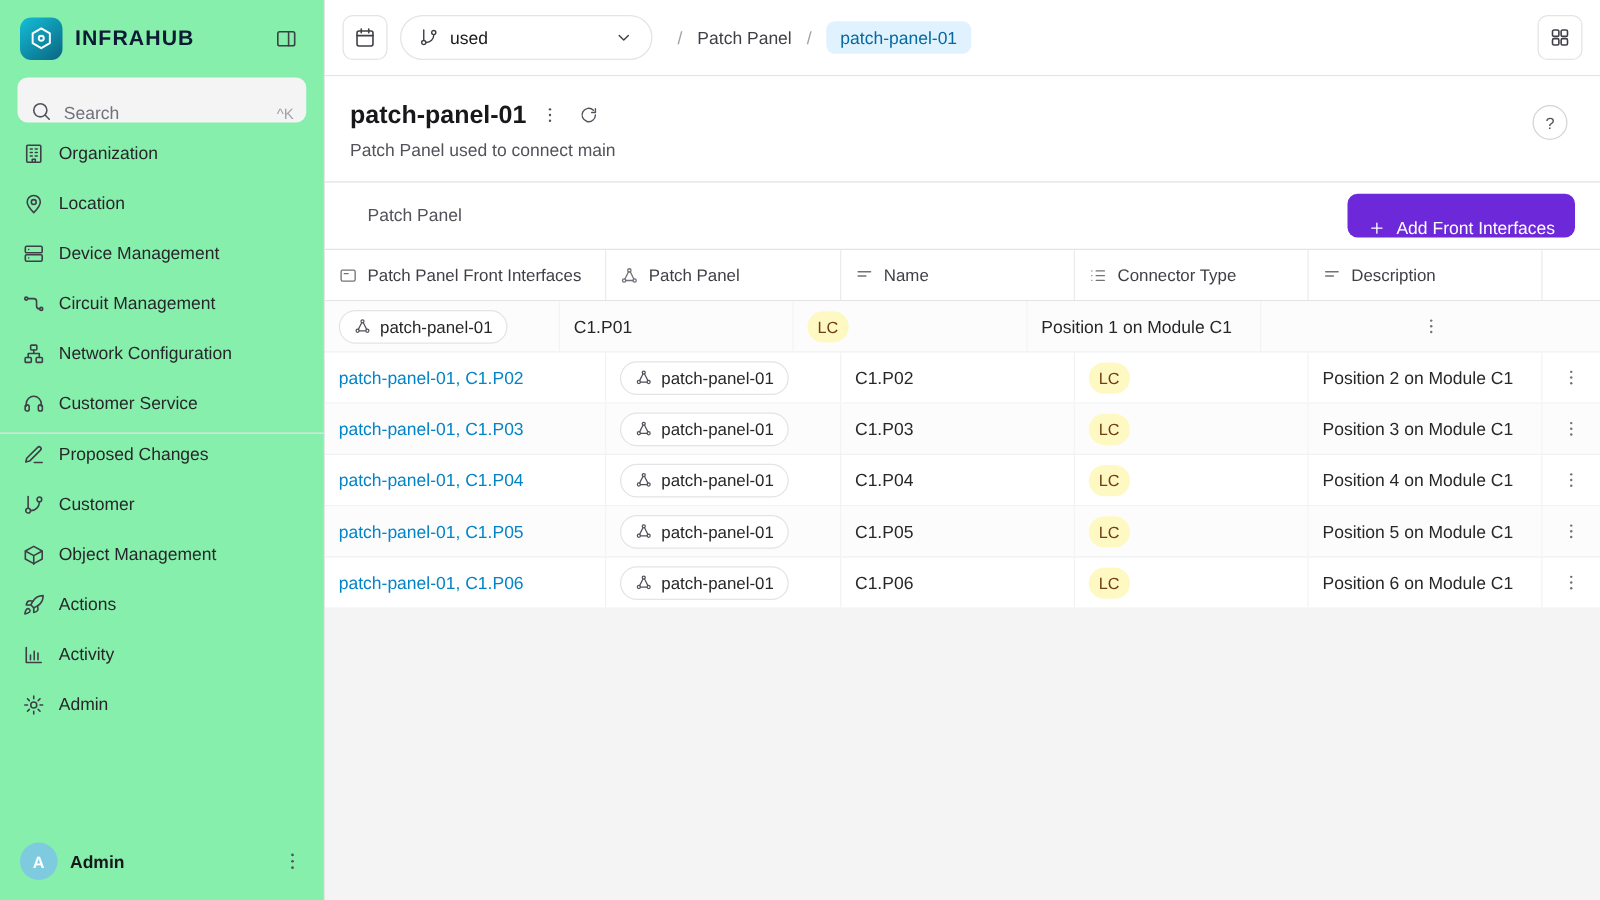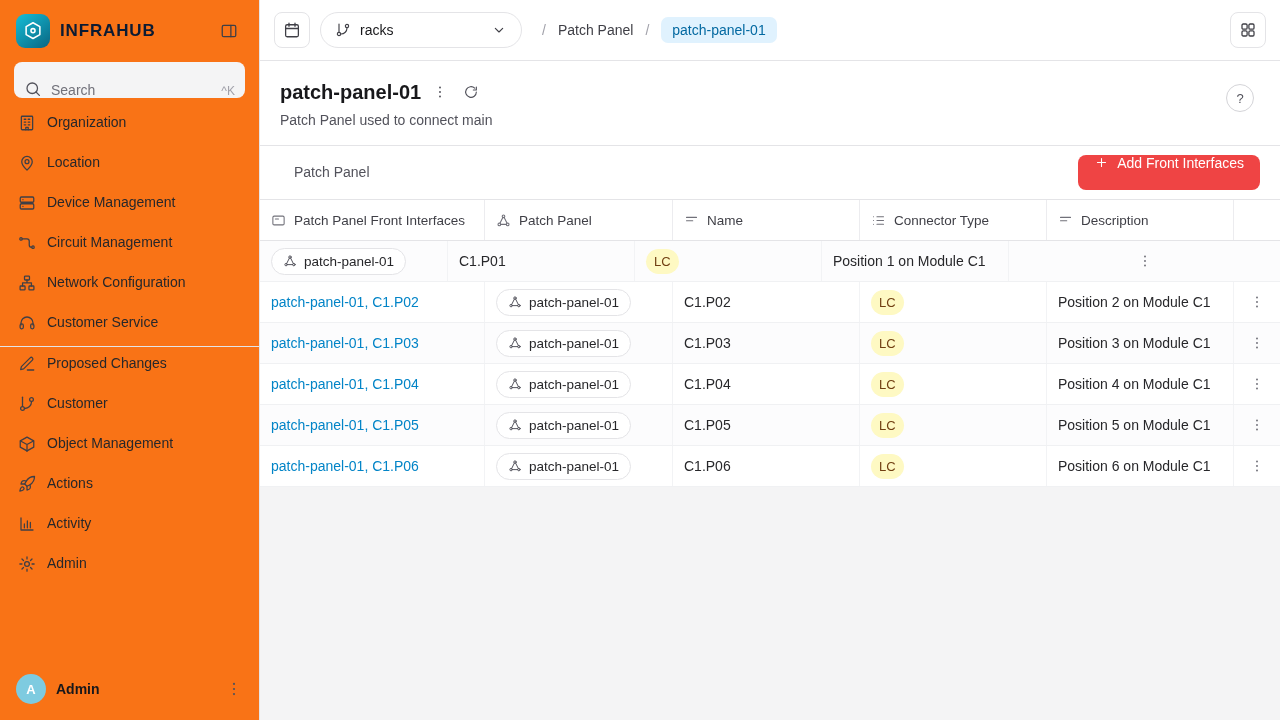--- a/index.html
+++ b/index.html
@@ -1,21 +1,21 @@
 <!DOCTYPE html>
 <html><head>
 <meta charset="utf-8">
 <style>
   *{margin:0;padding:0;box-sizing:border-box}
   html,body{width:1280px;height:720px;overflow:hidden;background:#fff;
     font-family:"Liberation Sans",sans-serif;color:#18181b;font-size:14px}
   .app{display:flex;width:1280px;height:720px}
 
   
-  .sidebar{width:260px;min-width:260px;background:#f97316;border-right:1px solid #e4e4e7;
+  .sidebar{width:260px;min-width:260px;background:#86efac;border-right:1px solid #e4e4e7;
     display:flex;flex-direction:column;padding:12px 0 6px}
   .logo-row{display:flex;align-items:center;gap:10px;padding:2px 16px 14px}
   .logo-mark{width:34px;height:34px;border-radius:9px;color:#fff;flex:none;
     background:linear-gradient(140deg,#13b5cf 10%,#0b6e8a 90%);display:flex;align-items:center;justify-content:center}
   .logo-mark .ic{width:22px;height:22px}
   .logo-text{font-size:17px;font-weight:800;letter-spacing:.05em;color:#0c1b33}
   .collapse-btn{margin-left:auto;width:28px;height:28px;border:none;background:transparent;color:#3f3f46;
     display:flex;align-items:center;justify-content:center;cursor:pointer;border-radius:6px}
   .search-box{margin:0 14px 16px;height:36px;background:#f4f4f5;border-radius:8px;display:flex;
     align-items:flex-end;gap:9px;padding:0 10px;color:#71717a;cursor:pointer}
@@ -62,21 +62,21 @@
   .help-btn{position:absolute;top:23px;right:26px;width:28px;height:28px;border-radius:50%;
     border:1px solid #d4d4d8;background:#fff;color:#52525b;font-size:13px;display:flex;
     align-items:center;justify-content:center;cursor:pointer}
 
   .tabs-row{background:#fff;border-bottom:1px solid #e4e4e7;display:flex;align-items:stretch;
     padding:0 16px;height:54px;flex:none}
   .tab{display:flex;align-items:center;gap:8px;padding:0 14px;margin:0 4px;color:#52525b;
     cursor:pointer;border-bottom:2px solid transparent;font-weight:500}
   .tab.active{color:#0284c7;border-bottom-color:#0ea5e9}
   .tab-badge{background:#e0f2fe;color:#0369a1;font-size:12px;padding:2px 8px;border-radius:10px;font-weight:600}
-  .add-btn{margin:9px 4px 9px auto;display:flex;align-items:flex-start;gap:8px;background:#ef4444;color:#fff;
+  .add-btn{margin:9px 4px 9px auto;display:flex;align-items:flex-end;gap:8px;background:#6d28d9;color:#fff;
     border:none;border-radius:8px;padding:0 16px;font-size:14px;font-weight:500;cursor:pointer;
     font-family:"Liberation Sans",sans-serif}
   .add-btn .ic{width:15px;height:15px}
 
   
   .table{background:#fff;flex:none}
   .thead{display:flex;border-bottom:1px solid #e4e4e7}
   .th{display:flex;align-items:center;gap:8px;height:40px;padding:0 11px;font-size:13.5px;color:#3f3f46;
     border-right:1px solid #ececef;white-space:nowrap;overflow:hidden;cursor:pointer}
   .th .ic{width:15px;height:15px;color:#71717a}
@@ -280,21 +280,21 @@
         </button>
       <div class="branch-select">
         <span class="ic" style="width:16px;height:16px;color:#3f3f46">
             <svg viewBox="0 0 24 24" fill="none" stroke="currentColor" stroke-width="1.7" stroke-linecap="round" stroke-linejoin="round">
               <path d="M6 3v12"></path>
               <circle cx="18" cy="6" r="2.5"></circle>
               <circle cx="6" cy="18" r="2.5"></circle>
               <path d="M18 9a9 9 0 0 1-9 9"></path>
             </svg>
           </span>
-        <span>racks</span>
+        <span>used</span>
         <span class="ic chev">
             <svg viewBox="0 0 24 24" fill="none" stroke="currentColor" stroke-width="1.7" stroke-linecap="round" stroke-linejoin="round">
               <path d="M6.5 9.5L12 15l5.5-5.5"></path>
             </svg>
           </span>
       </div>
       <nav class="breadcrumb">
         <span class="crumb-sep">/</span>
         <span class="crumb">Patch Panel</span>
         <span class="crumb-sep">/</span>

